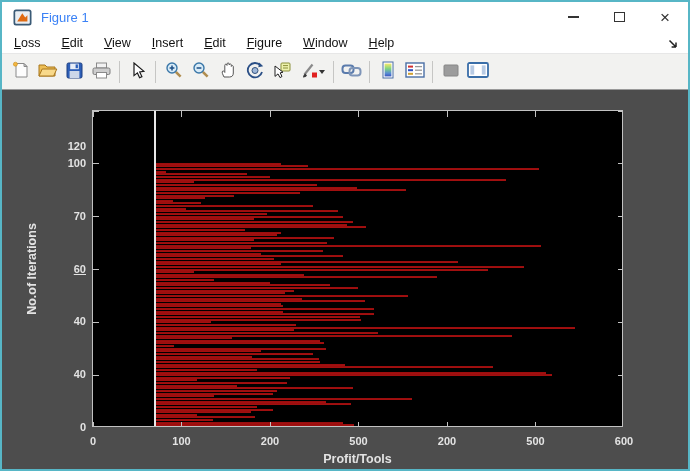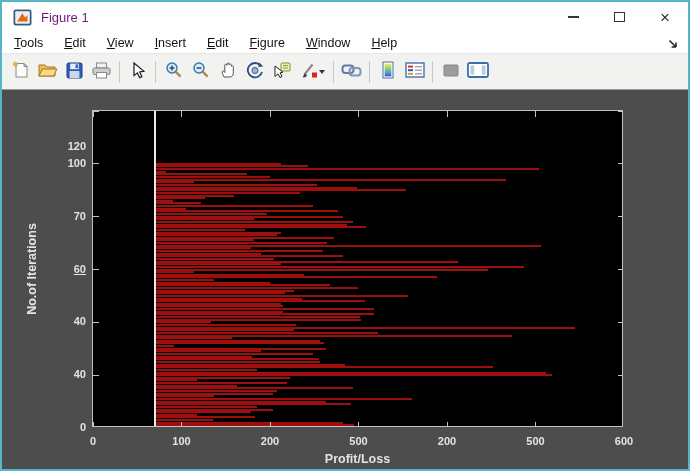--- a/index.html
+++ b/index.html
@@ -5,21 +5,21 @@
   html,body{margin:0;padding:0;background:#888;}
   *{box-sizing:border-box;}
   .window{
     position:relative;width:690px;height:471px;
     border:2px solid #57b6c6;background:#4d4d4d;
     font-family:"Liberation Sans",sans-serif;overflow:hidden;
   }
   
   .titlebar{height:30px;background:#ffffff;display:flex;align-items:center;padding-left:11px;}
   .app-icon{width:19px;height:17px;display:inline-block;}
-  .win-title{font-size:13px;color:#701a75;margin-left:9px;}
+  .win-title{font-size:13px;color:#3b82f6;margin-left:9px;}
   .win-controls{margin-left:auto;display:flex;height:100%;}
   .win-btn{width:46px;height:100%;border:none;background:#fff;display:flex;align-items:center;justify-content:center;cursor:default;padding:0;}
   .glyph-min{width:11px;height:2px;background:#333;}
   .glyph-max{width:11px;height:10px;border:1.6px solid #333;background:#fff;}
   .glyph-close{font-size:17px;color:#333;line-height:1;font-weight:400;}
   
   .menubar{height:22px;background:#ffffff;display:flex;align-items:center;padding-left:12px;position:relative;border-bottom:1px solid #e7e7e7;}
   .menu-item{font-size:12.5px;color:#111;margin-right:21px;}
   .menu-item .ml{display:inline-block;}
   .menu-item .ml::first-letter{text-decoration:underline;}
@@ -61,21 +61,21 @@
       <button class="win-btn">
           <span class="glyph-max"></span>
         </button>
       <button class="win-btn">
           <span class="glyph-close">×</span>
         </button>
     </div>
   </div>
 
   <div class="menubar">
-    <span class="menu-item"><span class="ml">Tools</span></span>
+    <span class="menu-item"><span class="ml">Loss</span></span>
     <span class="menu-item"><span class="ml">Edit</span></span>
     <span class="menu-item"><span class="ml">View</span></span>
     <span class="menu-item"><span class="ml">Insert</span></span>
     <span class="menu-item"><span class="ml">Edit</span></span>
     <span class="menu-item"><span class="ml">Figure</span></span>
     <span class="menu-item"><span class="ml">Window</span></span>
     <span class="menu-item"><span class="ml">Help</span></span>
     <span class="dock-arrow">
       <svg width="12" height="12" viewBox="0 0 12 12">
           <path d="M2.5 2.5 L9 9 M9 9 L9 4.6 M9 9 L4.6 9" stroke="#222" stroke-width="1.5" fill="none"></path>
@@ -332,21 +332,21 @@
         <div class="tick" style="left: 525px; top: 210.833px; width: 6px; height: 1px;"></div>
         <div class="tick" style="left: 0px; top: 158px; width: 6px; height: 1px;"></div>
         <div class="tick" style="left: 525px; top: 158px; width: 6px; height: 1px;"></div>
         <div class="tick" style="left: 0px; top: 105.167px; width: 6px; height: 1px;"></div>
         <div class="tick" style="left: 525px; top: 105.167px; width: 6px; height: 1px;"></div>
         <div class="tick" style="left: 0px; top: 52.3333px; width: 6px; height: 1px;"></div>
         <div class="tick" style="left: 525px; top: 52.3333px; width: 6px; height: 1px;"></div>
         <div class="tick" style="left: 0px; top: -0.5px; width: 6px; height: 1px;"></div>
         <div class="tick" style="left: 525px; top: -0.5px; width: 6px; height: 1px;"></div>
       </div>
-    <div class="xlabel" id="xlabel" style="left: 255.5px; top: 360px;">Profit/Loss</div>
+    <div class="xlabel" id="xlabel" style="left: 255.5px; top: 360px;">Profit/Tools</div>
   <span class="x-tick-label" style="left: 69px; top: 343px;">0</span>
       <span class="x-tick-label" style="left: 157.5px; top: 343px;">100</span>
       <span class="x-tick-label" style="left: 246px; top: 343px;">200</span>
       <span class="x-tick-label" style="left: 334.5px; top: 343px;">500</span>
       <span class="x-tick-label" style="left: 423px; top: 343px;">200</span>
       <span class="x-tick-label" style="left: 511.5px; top: 343px;">500</span>
       <span class="x-tick-label" style="left: 600px; top: 343px;">600</span>
       <span class="y-tick-label" style="left: 40px; top: 329px;">0</span>
       <span class="y-tick-label" style="left: 40px; top: 276.167px;">40</span>
       <span class="y-tick-label" style="left: 40px; top: 223.333px;">40</span>

